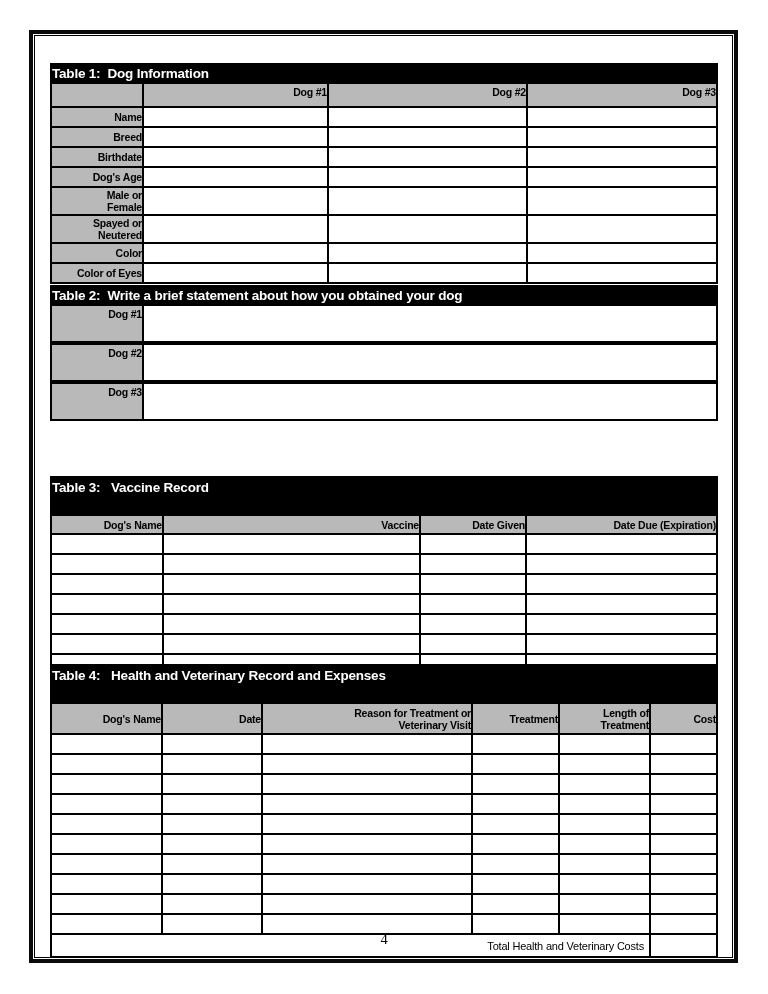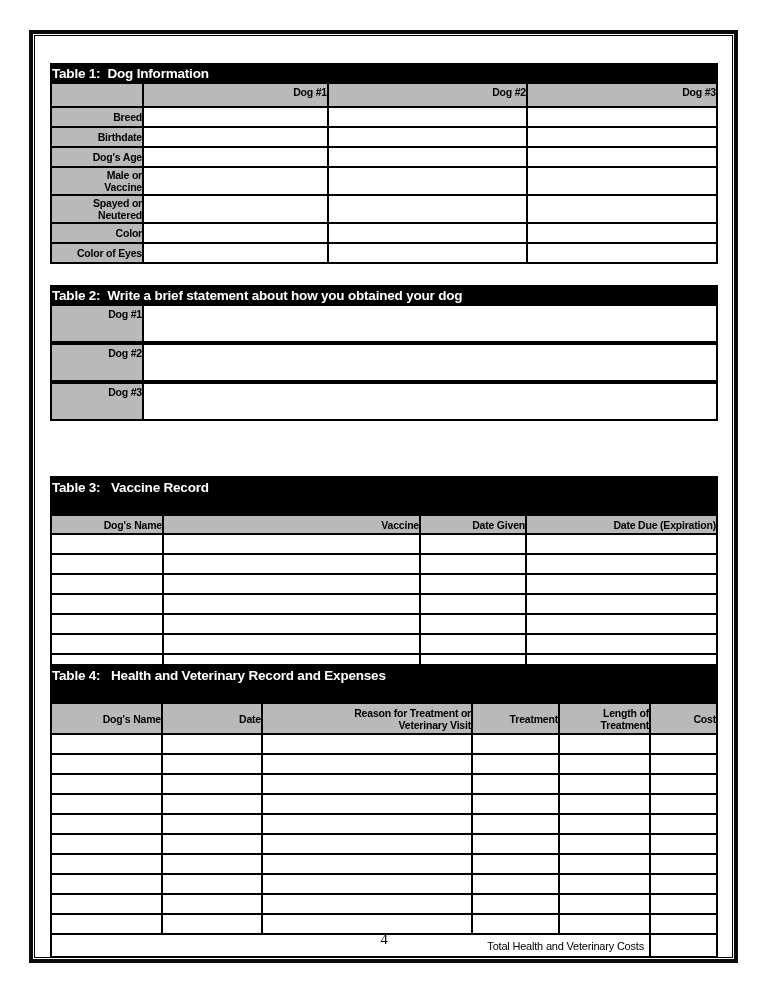--- a/index.html
+++ b/index.html
@@ -124,40 +124,46 @@
     </tr>
     <tr class="colhead">
       <th class="graycell"></th>
       <th class="graycell">Dog #1</th>
       <th class="graycell">Dog #2</th>
       <th class="graycell">Dog #3</th>
     </tr>
   </thead>
   <tbody>
     <tr class="r1">
+      <td class="graycell">Name</td>
+      <td class="inputcell"></td>
+      <td class="inputcell"></td>
+      <td class="inputcell"></td>
+    </tr>
+    <tr class="r1">
       <td class="graycell">Breed</td>
       <td class="inputcell"></td>
       <td class="inputcell"></td>
       <td class="inputcell"></td>
     </tr>
     <tr class="r1">
       <td class="graycell">Birthdate</td>
       <td class="inputcell"></td>
       <td class="inputcell"></td>
       <td class="inputcell"></td>
     </tr>
     <tr class="r1">
       <td class="graycell">Dog's Age</td>
       <td class="inputcell"></td>
       <td class="inputcell"></td>
       <td class="inputcell"></td>
     </tr>
     <tr class="r2">
       <td class="graycell">Male or
-Vaccine</td>
+Female</td>
       <td class="inputcell"></td>
       <td class="inputcell"></td>
       <td class="inputcell"></td>
     </tr>
     <tr class="r2">
       <td class="graycell">Spayed or
 Neutered</td>
       <td class="inputcell"></td>
       <td class="inputcell"></td>
       <td class="inputcell"></td>

